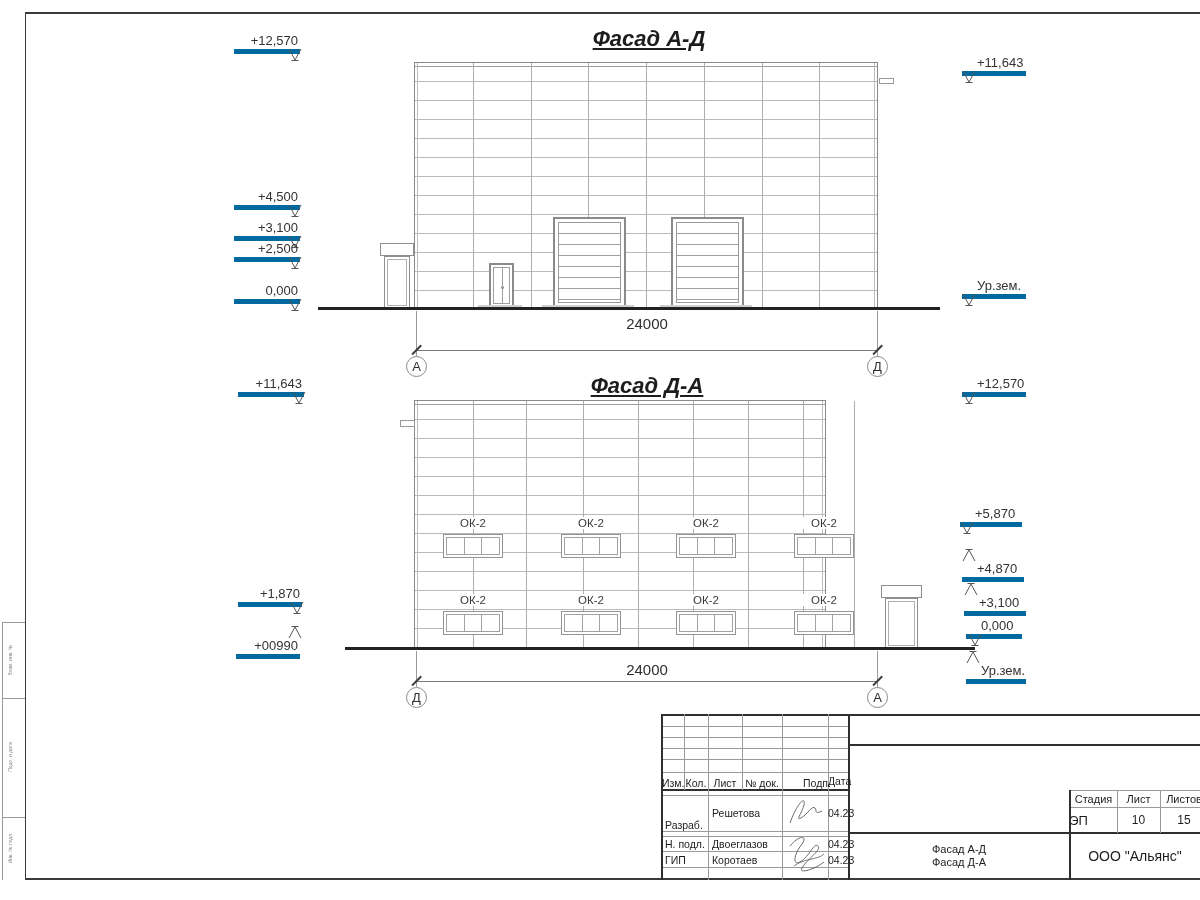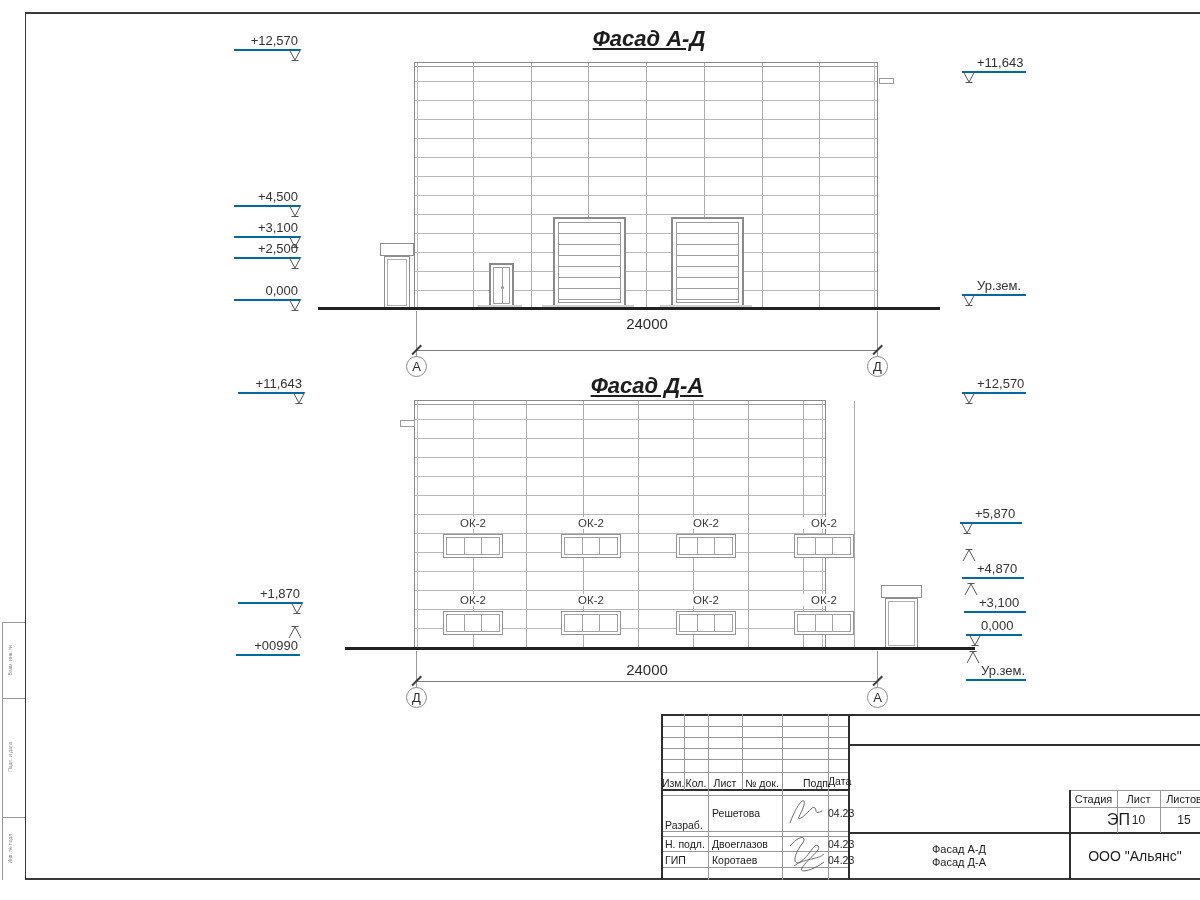--- a/index.html
+++ b/index.html
@@ -44,21 +44,21 @@
   .diml { position:absolute; height:1px; background:#7a7a7a; }
   .tick { position:absolute; width:13px; height:1.5px; background:#3e3e3e; transform:rotate(-45deg); }
   .dimtext { position:absolute; width:100px; text-align:center; font-size:15px; color:#2e2e2e; }
   .axc { position:absolute; width:21px; height:21px; border:1px solid #8a8a8a; border-radius:50%;
          text-align:center; line-height:20px; font-size:13px; color:#2e2e2e; background:#fff; }
 
   .ftitle { position:absolute; width:170px; text-align:center; font-size:22px; font-weight:bold; font-style:italic;
             color:#1d1d1d; text-decoration:underline; }
 
   .mk { position:absolute; font-size:13px; color:#333; }
-  .mk .t { display:block; border-bottom:2px solid #0369a1; padding:0 2px 1px 2px; white-space:nowrap; }
+  .mk .t { display:block; border-bottom:5px solid #0369a1; padding:0 2px 1px 2px; white-space:nowrap; }
   .mk.ra .t { text-align:right; }
   .mk.la .t { text-align:left; padding-left:15px; }
   .mk svg { position:absolute; }
 
   .tb-text { position:absolute; color:#1d1d1d; font-size:10.5px; line-height:1; }
   .tb-c { text-align:center; }
   .tb-cell { position:absolute; display:flex; align-items:center; justify-content:center; color:#1d1d1d; }
 
   .vtext { position:absolute; width:70px; height:12px; font-size:5px; color:#888; text-align:center;
            transform:rotate(-90deg); white-space:nowrap; }
@@ -393,21 +393,21 @@
     <path d="M4 28 C12 6 20 1 18 10 C16 18 9 26 15 23 C22 19 26 10 29 13 C31 15 28 20 36 16" fill="none" stroke="#5a5a5a" stroke-width="0.9"></path>
   </svg>
   <svg width="46" height="42" style="position:absolute;left:784px;top:832px;">
     <path d="M6 14 C16 2 24 4 18 12 C10 22 8 34 16 30 C26 24 30 10 34 14 C38 18 24 26 18 36 C14 42 30 38 40 30" fill="none" stroke="#5a5a5a" stroke-width="0.9"></path>
     <path d="M10 34 C20 26 34 28 40 22" fill="none" stroke="#5a5a5a" stroke-width="0.8"></path>
   </svg>
 
   <div class="tb-cell" style="left:1070px;top:790px;width:47px;height:17px;font-size:11px;">Стадия</div>
   <div class="tb-cell" style="left:1117px;top:790px;width:43px;height:17px;font-size:11px;">Лист</div>
   <div class="tb-cell" style="left:1160px;top:790px;width:48px;height:17px;font-size:11px;">Листов</div>
-  <div class="tb-cell" style="left:1095px;top:807px;width:47px;height:26px;font-size:16px;">ЭП</div>
+  <div class="tb-cell" style="left:1055px;top:807px;width:47px;height:26px;font-size:13px;">ЭП</div>
   <div class="tb-cell" style="left:1117px;top:807px;width:43px;height:26px;font-size:12px;">10</div>
   <div class="tb-cell" style="left:1160px;top:807px;width:48px;height:26px;font-size:12px;">15</div>
 
   <div class="tb-cell" style="left:849px;top:833px;width:220px;height:46px;flex-direction:column;font-size:11px;line-height:1.15;">
     <span>Фасад А-Д</span>
     <span>Фасад Д-А</span>
   </div>
   <div class="tb-cell" style="left:1070px;top:833px;width:130px;height:46px;font-size:14px;">ООО "Альянс"</div>
 
 </div>

